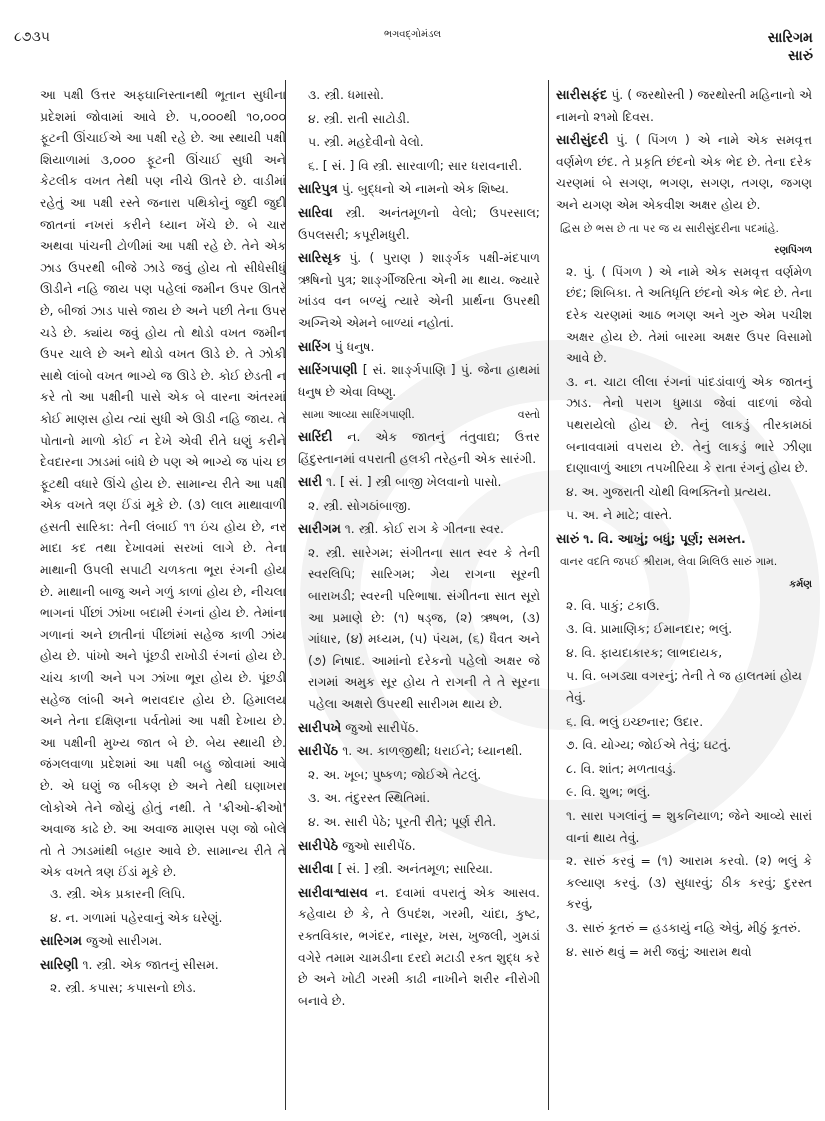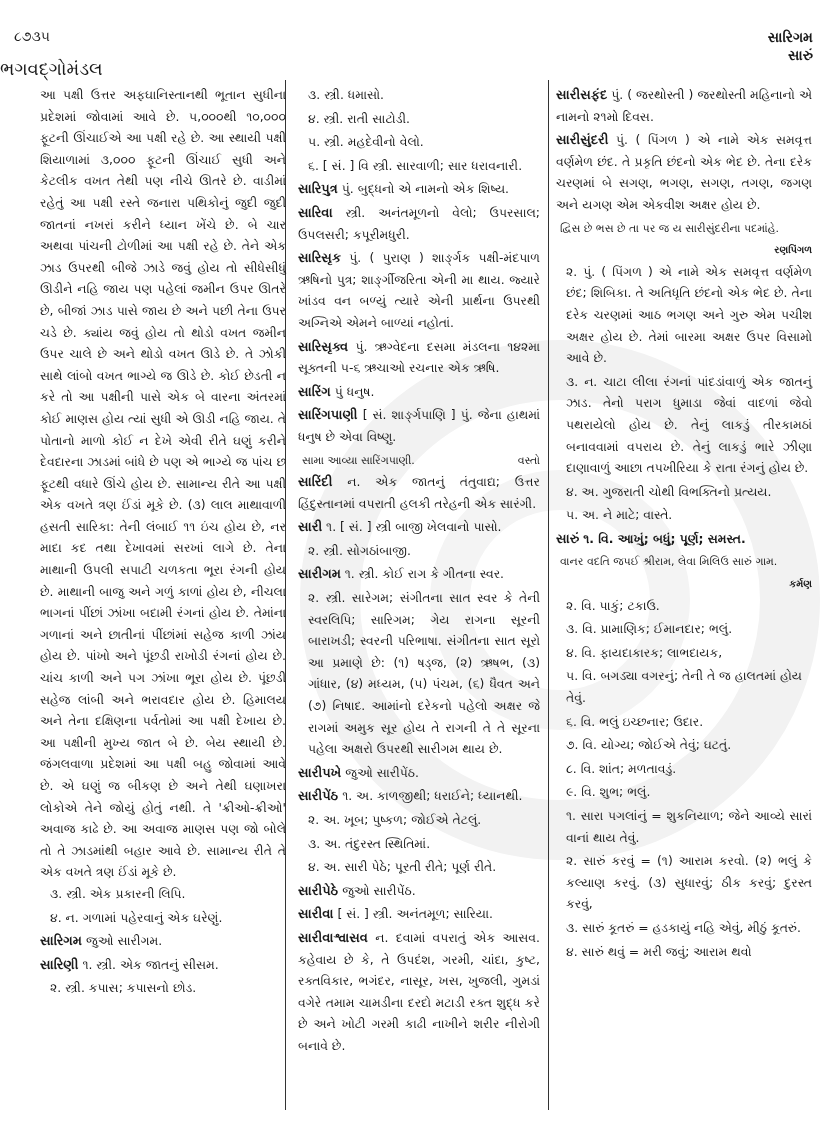--- a/index.html
+++ b/index.html
@@ -10,21 +10,21 @@
   .watermark {
     position: absolute; left: 300px; top: 340px; width: 520px; height: 520px;
     border-radius: 50%; border: 60px solid #f2f2f2; box-sizing: border-box; z-index: 0;
   }
   .watermark2 {
     position: absolute; left: 430px; top: 470px; width: 260px; height: 260px;
     border-radius: 50%; border: 40px solid #f4f4f4; box-sizing: border-box; z-index: 0;
   }
   .header { position: absolute; top: 26px; left: 0; width: 825px; height: 40px; z-index: 2; }
   .page-no { position: absolute; left: 14px; top: 2px; font-size: 14px; }
-  .running-title { position: absolute; left: 0; width: 825px; top: 2px; text-align: left; font-size: 18px; margin-top: 30px; }
+  .running-title { position: absolute; left: 0; width: 825px; top: 2px; text-align: center; font-size: 10px; }
   .guide-words { position: absolute; right: 12px; top: 2px; text-align: right; font-size: 14px; font-weight: bold; line-height: 18px; }
   .col { position: absolute; top: 84px; z-index: 2; font-size: 12.4px; line-height: 21.6px; }
   .col1 { left: 28px; width: 246px; margin-left: 12px; }
   .col2 { left: 298px; width: 242px; }
   .col3 { left: 556px; width: 256px; }
   .rule { position: absolute; width: 1px; background: #333; z-index: 2; }
   .rule1 { left: 285px; top: 80px; height: 1030px; }
   .rule2 { left: 548px; top: 80px; height: 1030px; }
   .para { text-align: justify; margin: 0; }
   .entry { margin: 0 0 2px 0; }
@@ -76,24 +76,20 @@
     <span class="hw">સારિપુત્ર</span>
     <span>પું. બુદ્ધનો એ નામનો એક શિષ્ય.</span>
   </div>
   <div class="entry para">
     <span class="hw">સારિવા</span>
     <span>સ્ત્રી. અનંતમૂળનો વેલો; ઉપરસાલ; ઉપલસરી; કપૂરીમધુરી.</span>
   </div>
   <div class="entry para">
     <span class="hw">સારિસૃક</span>
     <span>પું. ( પુરાણ ) શાર્ઙ્ગક પક્ષી-મંદપાળ ઋષિનો પુત્ર; શાર્ઙ્ગીજરિતા એની મા થાય. જ્યારે ખાંડવ વન બળ્યું ત્યારે એની પ્રાર્થના ઉપરથી અગ્નિએ એમને બાળ્યાં નહોતાં.</span>
-  </div>
-  <div class="entry para">
-    <span class="hw">સારિસૃક્વ</span>
-    <span>પું. ઋગ્વેદના દસમા મંડલના ૧૪૨મા સૂક્તની ૫-૬ ઋચાઓ રચનાર એક ઋષિ.</span>
   </div>
   <div class="entry">
     <span class="hw">સારિંગ</span>
     <span>પું ધનુષ.</span>
   </div>
   <div class="entry para">
     <span class="hw">સારિંગપાણી</span>
     <span>[ સં. શાર્ઙ્ગપાણિ ] પું. જેના હાથમાં ધનુષ છે એવા વિષ્ણુ.</span>
   </div>
   <div class="quote">

